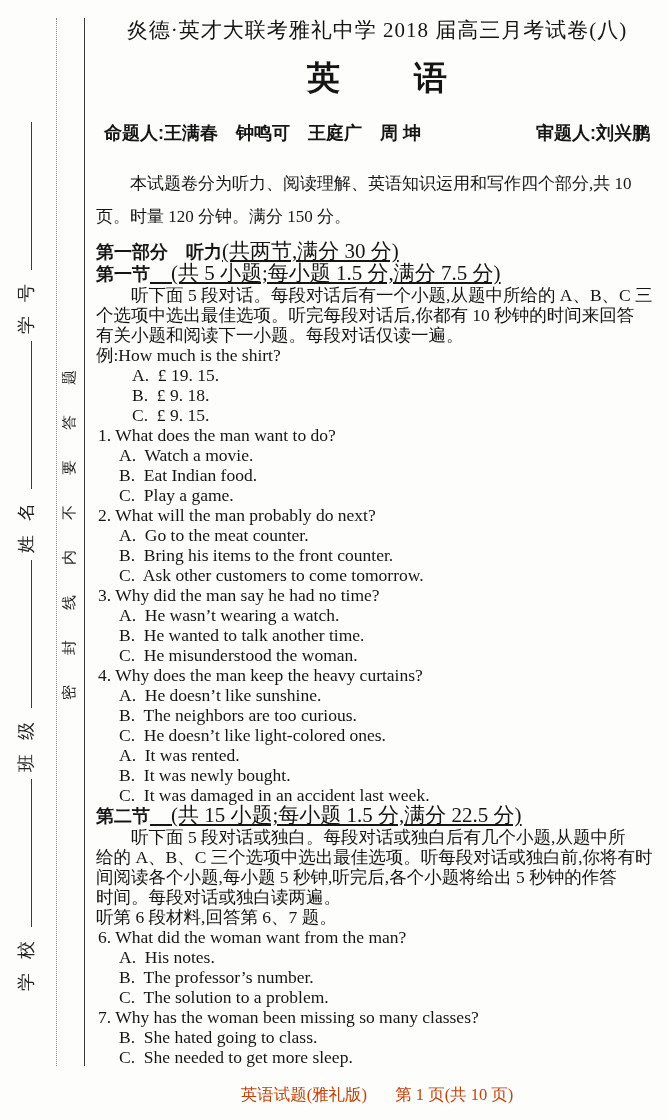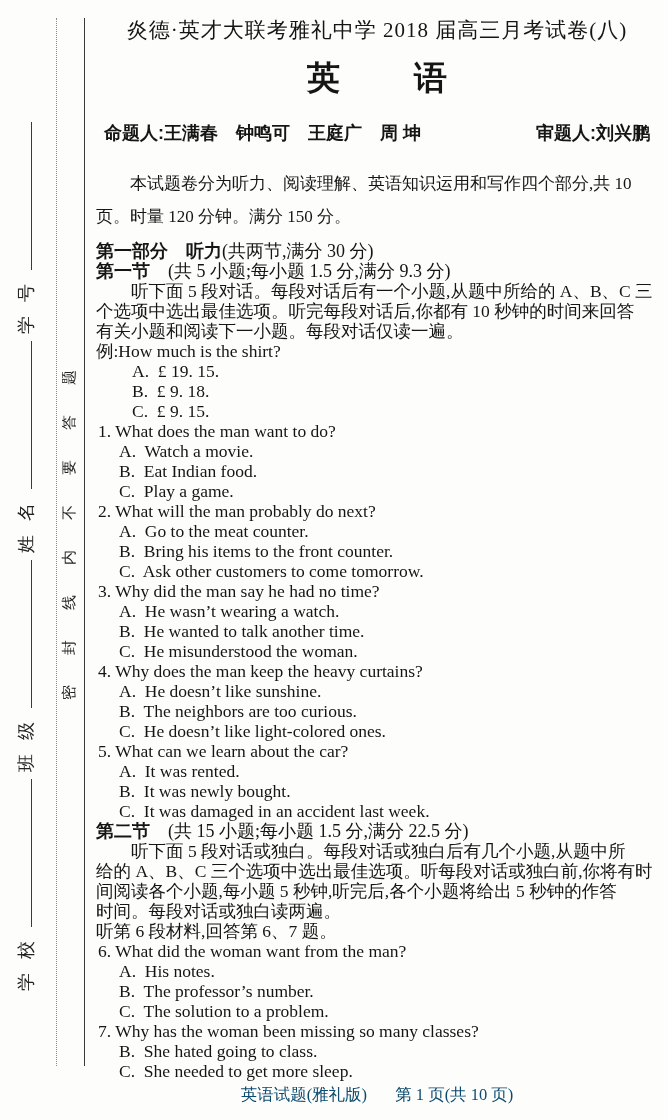--- a/index.html
+++ b/index.html
@@ -40,33 +40,33 @@
     margin-top:20px; display:flex; justify-content:space-between;
     padding:0 8px; font-size:18px; font-weight:bold; white-space:pre-wrap;
     font-family:"Liberation Sans","DejaVu Sans",sans-serif;
     gap:35px;
   }
   .intro { margin-top:22px; font-size:17px; line-height:33px; }
   .main  { margin-top:8px; font-size:17.5px; line-height:20px; }
   .line  { white-space:pre-wrap; }
   .p-indent { text-indent:2em; }
   .heading .hei {
-    font-family:Liberation Serif, serif;
+    font-family:Liberation Mono, monospace;
     font-weight:bold; font-size:18px;
   }
-  .heading .kai { font-size:18px; }
+  .heading .kai { font-size:21px;text-decoration:underline; }
   .opt { padding-left:23px; }
   .q   { padding-left:2px; }
   .ex-opts { display:flex; padding-left:36px;flex-direction:column; }
   .ex-opts .ex-opt:nth-child(1) { width:176px; }
   .ex-opts .ex-opt:nth-child(2) { width:158px; }
   .footer {
     position:absolute; left:96px; top:1084px; width:562px;
     display:flex; justify-content:center; gap:28px;
-    font-size:16.5px; color:#0c4a6e;
+    font-size:16.5px; color:#c2410c;
   }
 </style>
 </head>
 <body>
 
 <div class="page">
 
   <div class="vline-dotted"></div>
   <div class="vline-solid"></div>
 
@@ -95,21 +95,21 @@
 
     <div class="intro">
       <div class="line p-indent">本试题卷分为听力、阅读理解、英语知识运用和写作四个部分,共 10</div>
       <div class="line">页。时量 120 分钟。满分 150 分。</div>
     </div>
 
     <div class="main">
 
       <div class="line heading"><span class="hei">第一部分　听力</span><span class="kai">(共两节,满分 30 分)</span></div>
 
-      <div class="line heading"><span class="hei">第一节</span><span class="kai">　(共 5 小题;每小题 1.5 分,满分 9.3 分)</span></div>
+      <div class="line heading"><span class="hei">第一节</span><span class="kai">　(共 5 小题;每小题 1.5 分,满分 7.5 分)</span></div>
 
       <div class="line p-indent">听下面 5 段对话。每段对话后有一个小题,从题中所给的 A、B、C 三</div>
       <div class="line">个选项中选出最佳选项。听完每段对话后,你都有 10 秒钟的时间来回答</div>
       <div class="line">有关小题和阅读下一小题。每段对话仅读一遍。</div>
 
       <div class="line">例:How much is the shirt?</div>
       <div class="line ex-opts">
         <span class="ex-opt">A.  £ 19. 15.</span>
         <span class="ex-opt">B.  £ 9. 18.</span>
         <span class="ex-opt">C.  £ 9. 15.</span>
@@ -128,21 +128,20 @@
       <div class="line q">3. Why did the man say he had no time?</div>
       <div class="line opt">A.  He wasn’t wearing a watch.</div>
       <div class="line opt">B.  He wanted to talk another time.</div>
       <div class="line opt">C.  He misunderstood the woman.</div>
 
       <div class="line q">4. Why does the man keep the heavy curtains?</div>
       <div class="line opt">A.  He doesn’t like sunshine.</div>
       <div class="line opt">B.  The neighbors are too curious.</div>
       <div class="line opt">C.  He doesn’t like light-colored ones.</div>
 
-      <div class="line q">5. What can we learn about the car?</div>
       <div class="line opt">A.  It was rented.</div>
       <div class="line opt">B.  It was newly bought.</div>
       <div class="line opt">C.  It was damaged in an accident last week.</div>
 
       <div class="line heading"><span class="hei">第二节</span><span class="kai">　(共 15 小题;每小题 1.5 分,满分 22.5 分)</span></div>
 
       <div class="line p-indent">听下面 5 段对话或独白。每段对话或独白后有几个小题,从题中所</div>
       <div class="line">给的 A、B、C 三个选项中选出最佳选项。听每段对话或独白前,你将有时</div>
       <div class="line">间阅读各个小题,每小题 5 秒钟,听完后,各个小题将给出 5 秒钟的作答</div>
       <div class="line">时间。每段对话或独白读两遍。</div>

